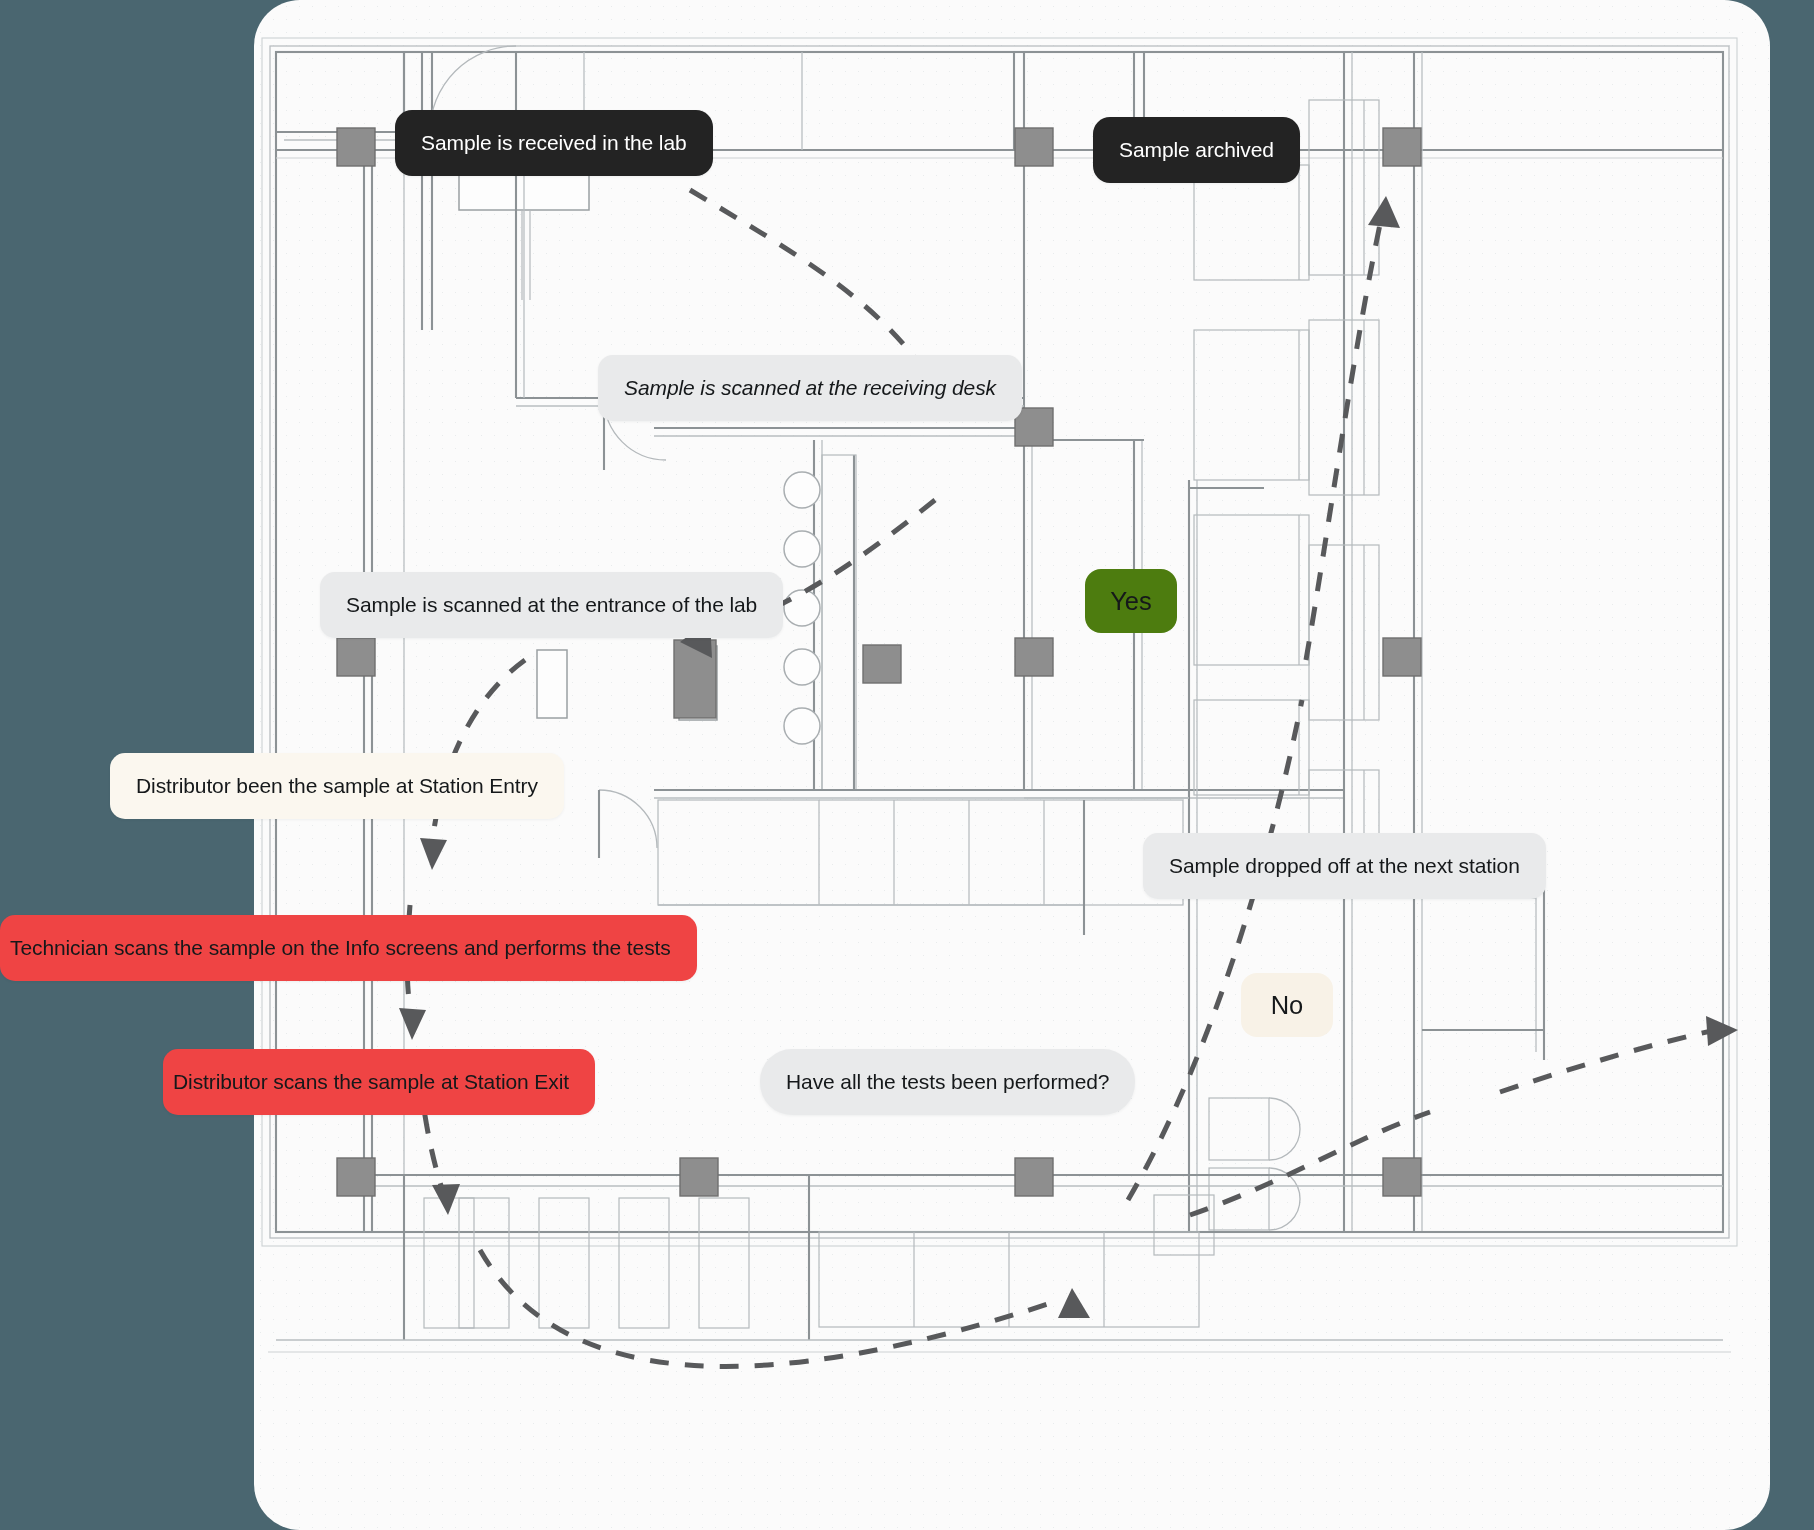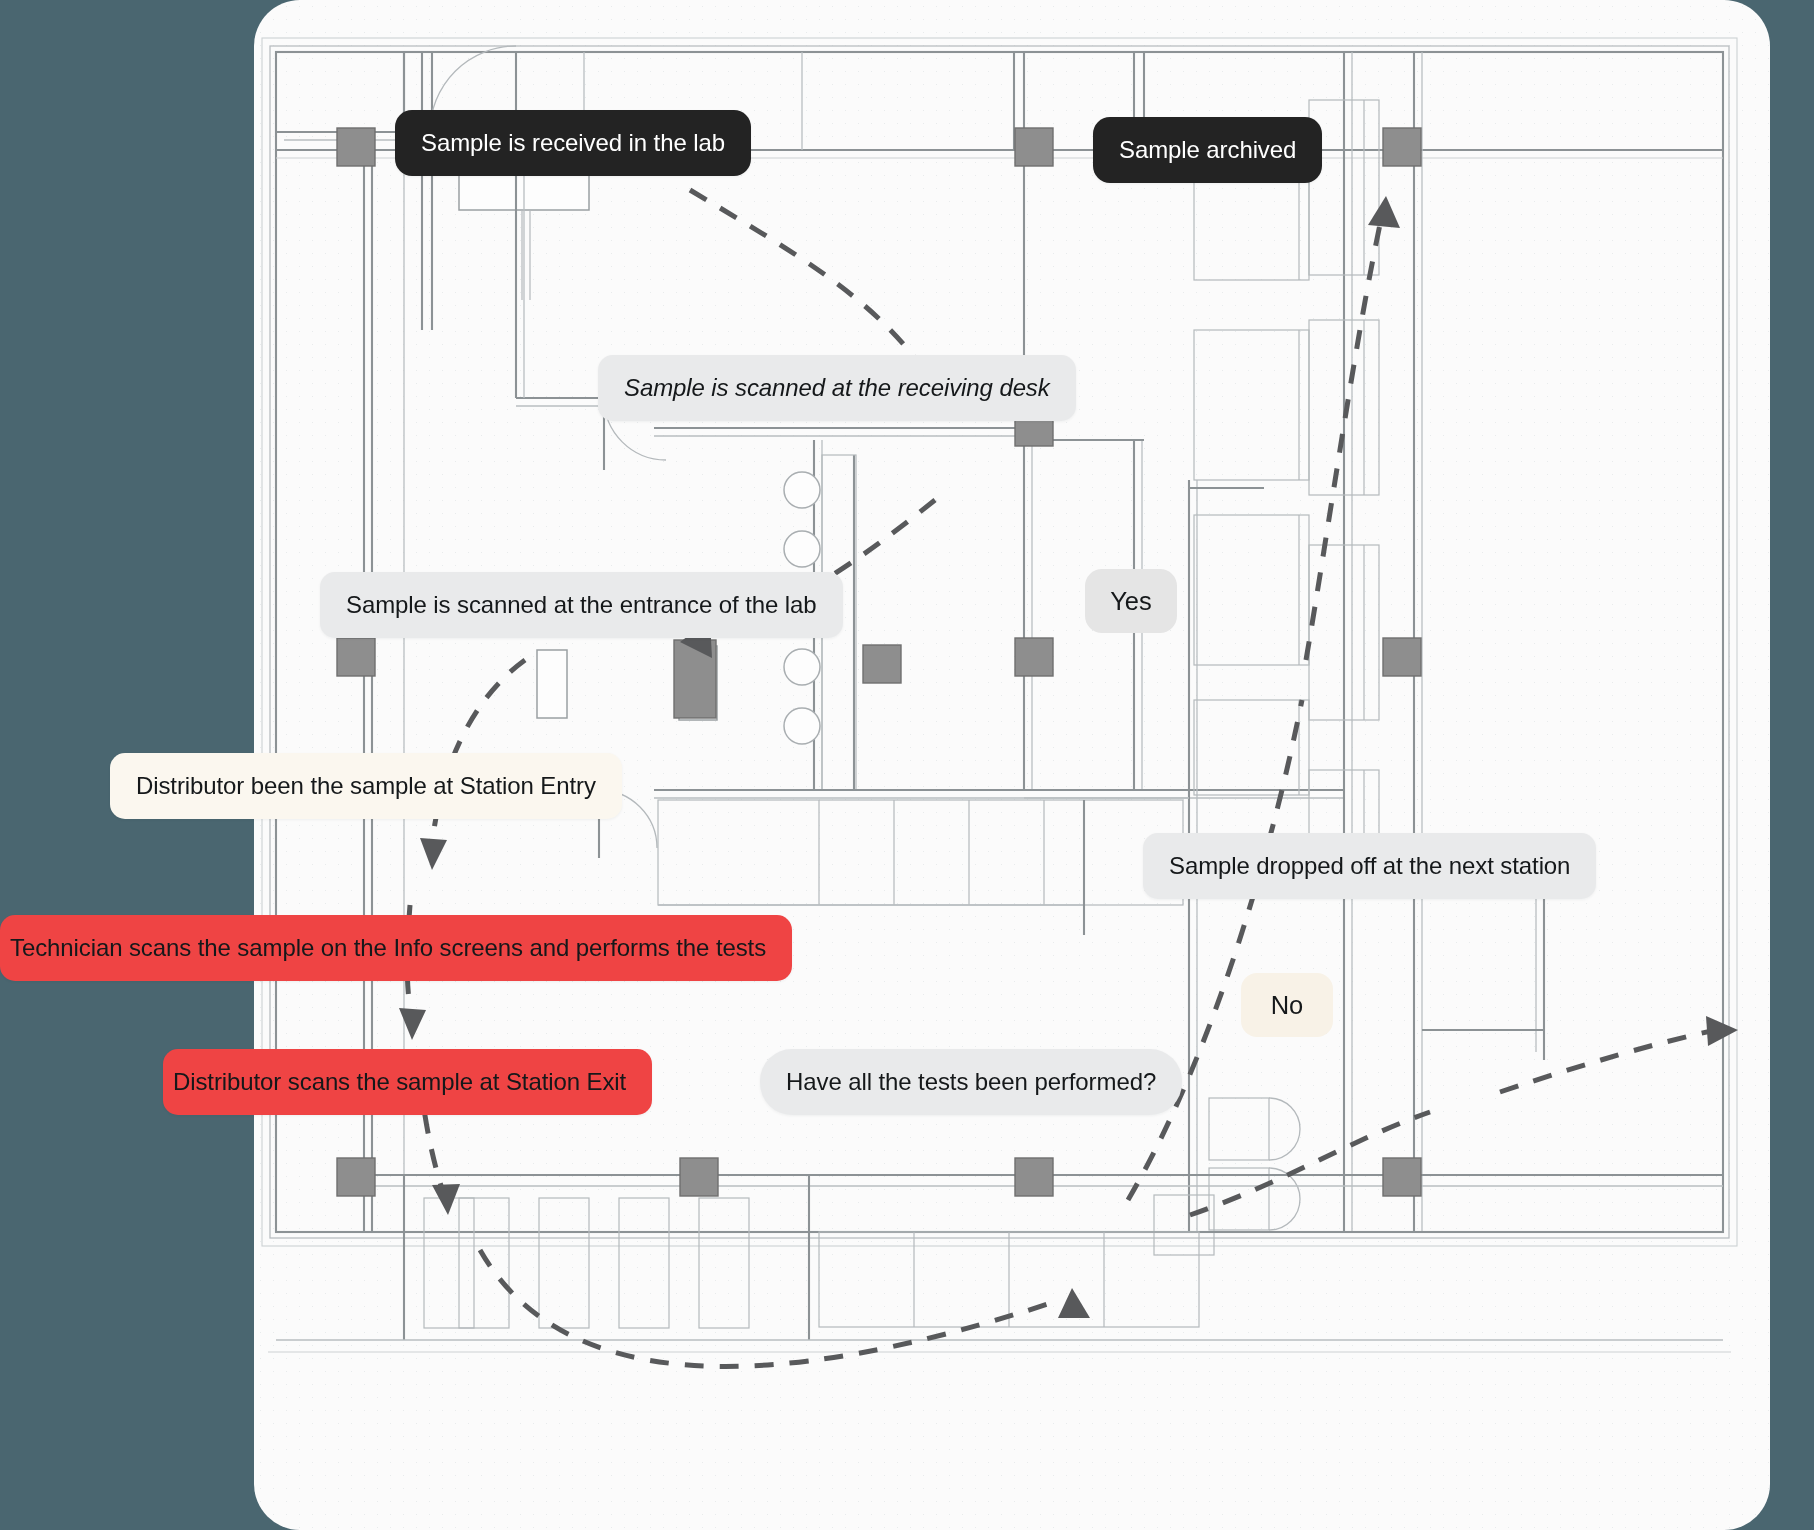--- a/index.html
+++ b/index.html
@@ -45,41 +45,41 @@
   .flowline { fill: none; stroke: #58595b; stroke-width: 5; stroke-dasharray: 19 16; stroke-linecap: butt; }
   .arrowhead { fill: #58595b; }
 
   
   .label {
     position: absolute;
     display: flex; align-items: center;
     height: 66px;
     padding: 0 26px;
     border-radius: 15px;
-    font-size: 24px;
+    font-size: 21px;
     letter-spacing: -0.1px;
     color: #15181a;
     white-space: nowrap;
     box-shadow: 0 1px 3px rgba(20,30,40,.055);
   }
   .label.dark  { background: #232323; color: #ffffff; border-radius: 17px; }
   .label.gray  { background: #e9eaeb; }
   .label.blue  { background: #ef4444; padding-left: 10px; }
   .label.cream { background: #fbf7ef; }
 
   .pill {
     position: absolute;
     display: flex; align-items: center; justify-content: center;
     height: 64px; min-width: 92px;
     padding: 0 22px;
     border-radius: 16px;
     font-size: 25.5px;
     color: #15181a;
   }
-  .pill.gray  { background: #e5e5e5; border-radius: 17px; }
+  .pill.gray  { background: #4d7c0f; }
   .pill.cream { background: #f8f2e7; margin-top: 32px; }
 </style>
 </head>
 <body>
 
 <div id="app">
 
   <div id="canvas">
     <div id="grid-texture"></div>
 

